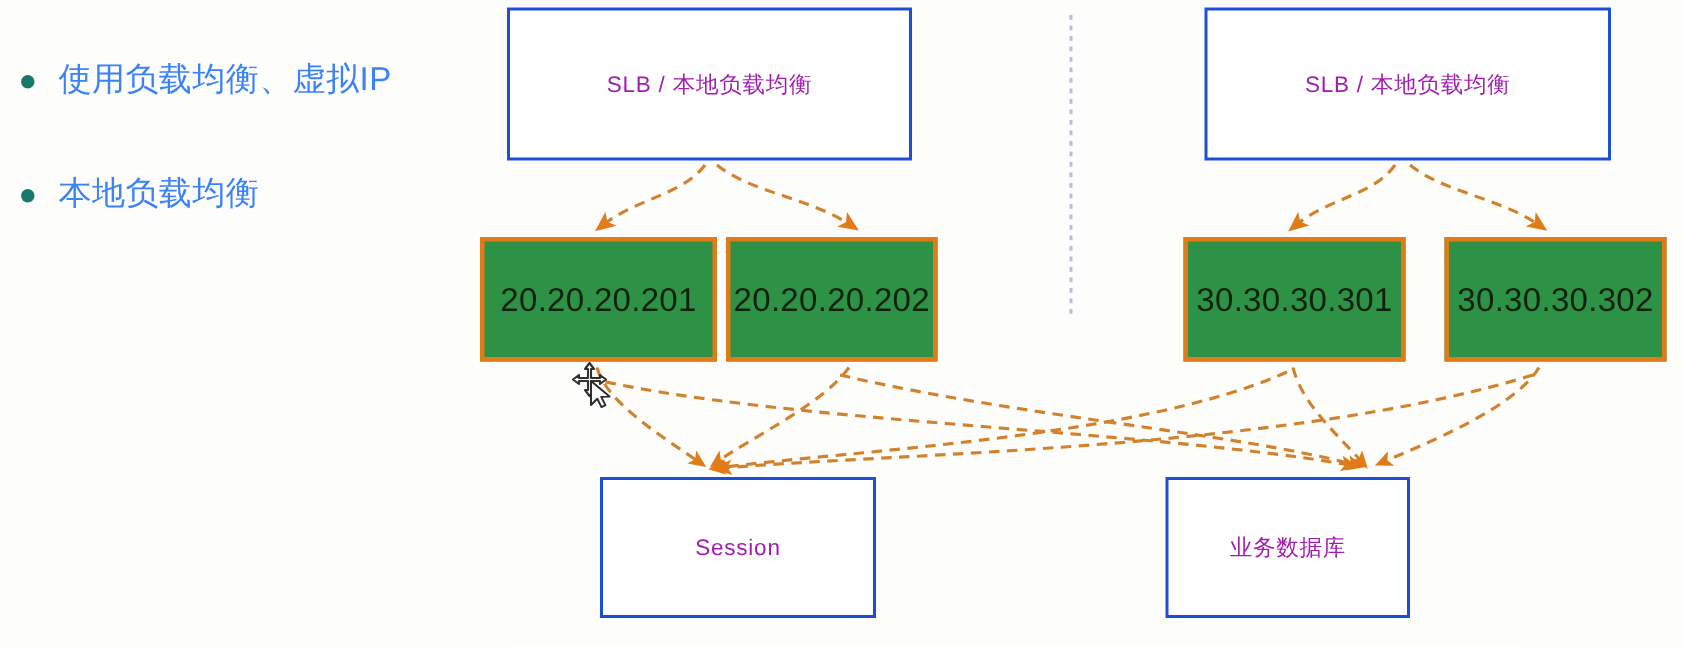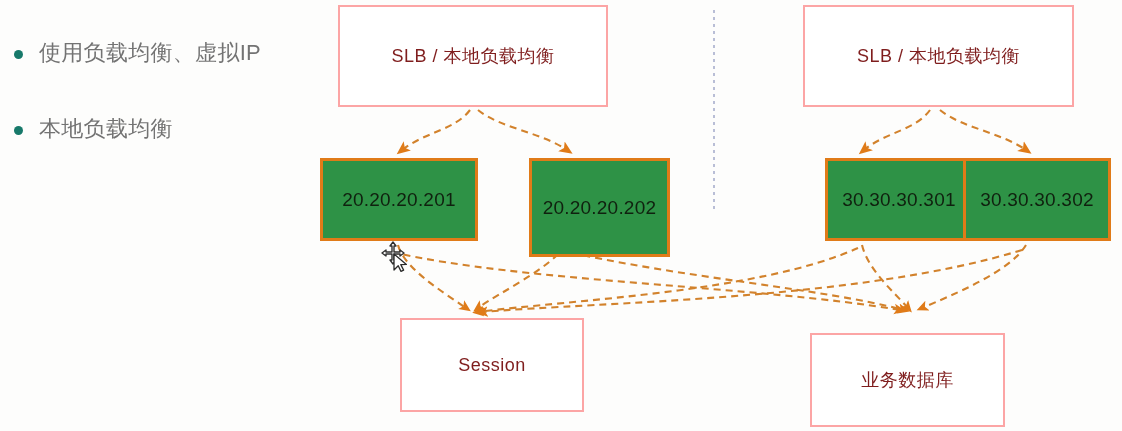--- a/index.html
+++ b/index.html
@@ -36,55 +36,55 @@
     border-radius: 50%;
     background: #17796a;
     margin-left: 14px;
     margin-top: 12px;
     flex: 0 0 auto;
   }
   .bullet-text {
     margin-left: 16px;
     font-size: 22px;
     line-height: 30px;
-    color: #737373;
+    color: #3b82f6;
     letter-spacing: 0.3px;
     white-space: nowrap;
   }
 
   
   .box {
     position: absolute;
     box-sizing: border-box;
     display: flex;
     align-items: center;
     justify-content: center;
-    border: 2px solid #fca5a5;
+    border: 2px solid #1d4ed8;
     background: #ffffff;
-    color: #7f1d1d;
-    font-size: 18px;
+    color: #a21caf;
+    font-size: 15px;
     letter-spacing: 0.5px;
   }
   .box.green {
     background: #2e9246;
     border: 3px solid #e07b18;
     color: #10210f;
-    font-size: 19px;
+    font-size: 22px;
     letter-spacing: 0.2px;
   }
 
   
   #slb-left    { left: 338px; top: 5px;   width: 270px; height: 102px; }
   #slb-right   { left: 803px; top: 5px;   width: 271px; height: 102px; }
   #node-1      { left: 320px; top: 158px; width: 158px; height: 83px; }
-  #node-2      { left: 529px; top: 158px; width: 141px; height: 99px; align-items: center; }
-  #node-3      { left: 789px; top: 158px; width: 148px; height: 83px; margin-left: 36px; }
+  #node-2      { left: 484px; top: 158px; width: 141px; height: 83px; align-items: center; }
+  #node-3      { left: 789px; top: 158px; width: 148px; height: 83px; }
   #node-4      { left: 963px; top: 158px; width: 148px; height: 83px; }
   #store-left  { left: 400px; top: 318px; width: 184px; height: 94px; }
-  #store-right { left: 810px; top: 318px; width: 195px; height: 94px; margin-top: 15px; }
+  #store-right { left: 777px; top: 318px; width: 163px; height: 94px; }
 
   
   #divider {
     position: absolute;
     left: 713px;
     top: 10px;
     width: 2px;
     height: 200px;
     background-image: linear-gradient(to bottom, #b9bed6 0 3px, rgba(0,0,0,0) 3px 7px);
     background-size: 2px 7px;

